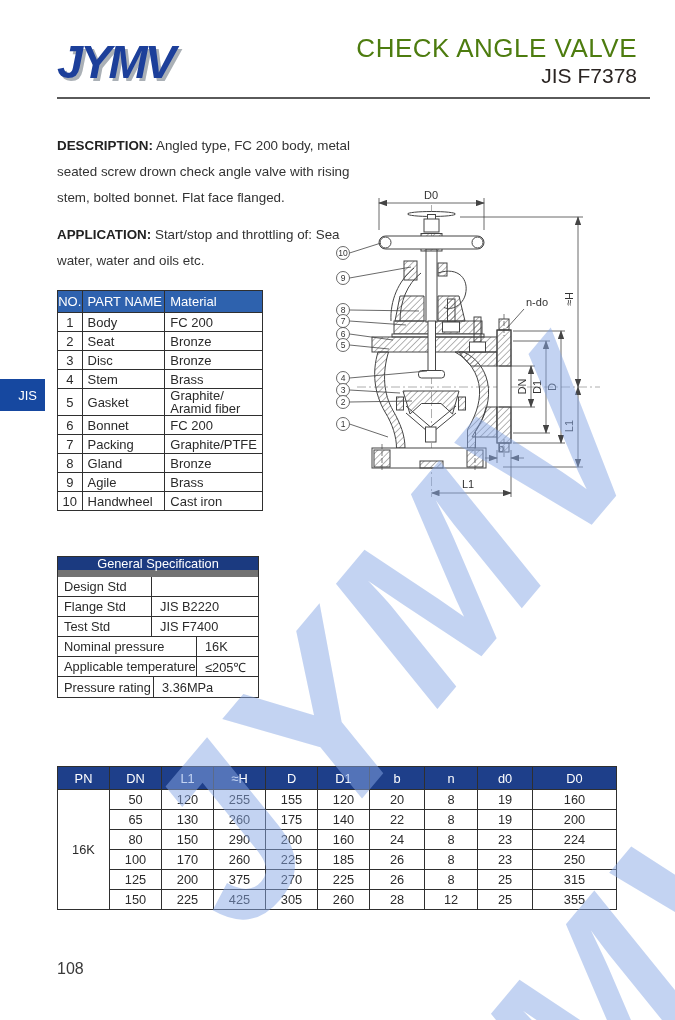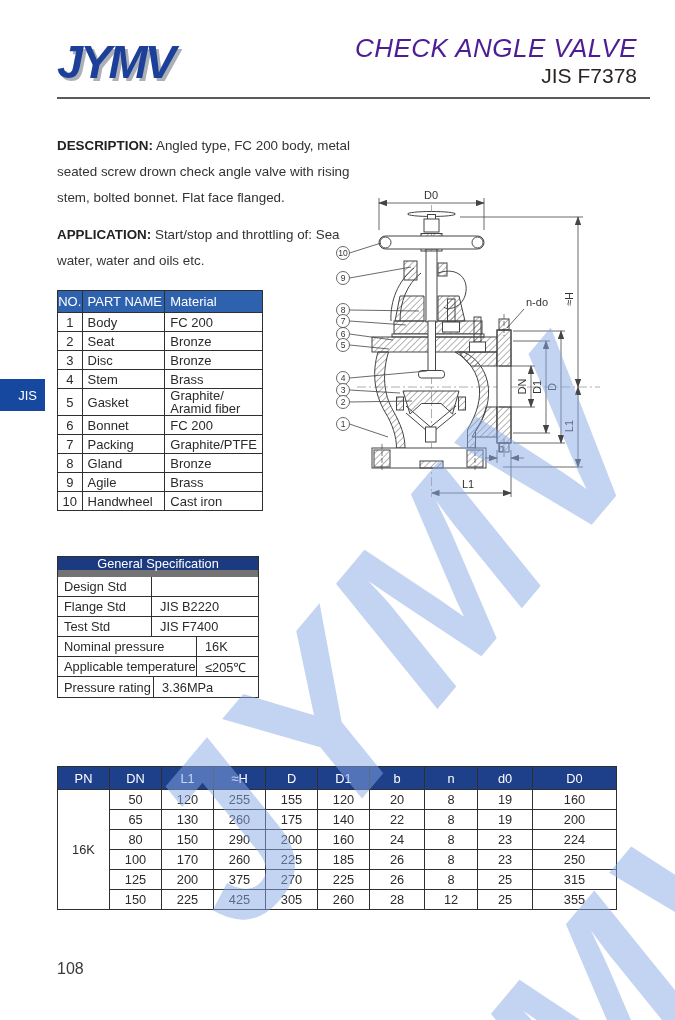--- a/index.html
+++ b/index.html
@@ -3,21 +3,21 @@
 <meta charset="utf-8">
 <style>
   * { margin:0; padding:0; box-sizing:border-box; }
   body { background:#e8e8e8; font-family:"Liberation Sans", sans-serif; }
   .page { position:relative; width:675px; height:1020px; margin:0 auto; background:#ffffff; overflow:hidden; color:#2a2a2a; }
 
   
   .logo { position:absolute; left:57px; top:34px; font-size:47px; font-weight:bold; font-style:italic;
           letter-spacing:-3px; color:#1c3f9a; text-shadow:3px 3px 0 #aab0b6; }
   .title { position:absolute; right:38px; top:33px; width:420px; text-align:right;
-           font-size:26px; color:#4c1d95; letter-spacing:0.5px;font-style:italic; }
+           font-size:26px; color:#4d7c0f; letter-spacing:0.5px; }
   .subtitle { position:absolute; right:38px; top:64px; width:300px; text-align:right; font-size:21px; color:#2a2422; }
   .header-rule { position:absolute; left:57px; top:97px; width:593px; height:2px; background:#5a5a5a; }
 
   
   .para { position:absolute; left:57px; width:300px; font-size:13.4px; line-height:26px; color:#333; }
   .para b { color:#222; }
   #description { top:133px; }
   #application { top:222px; }
 
   

